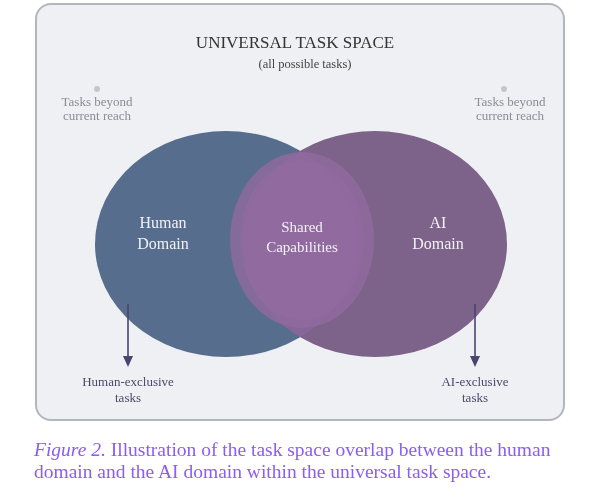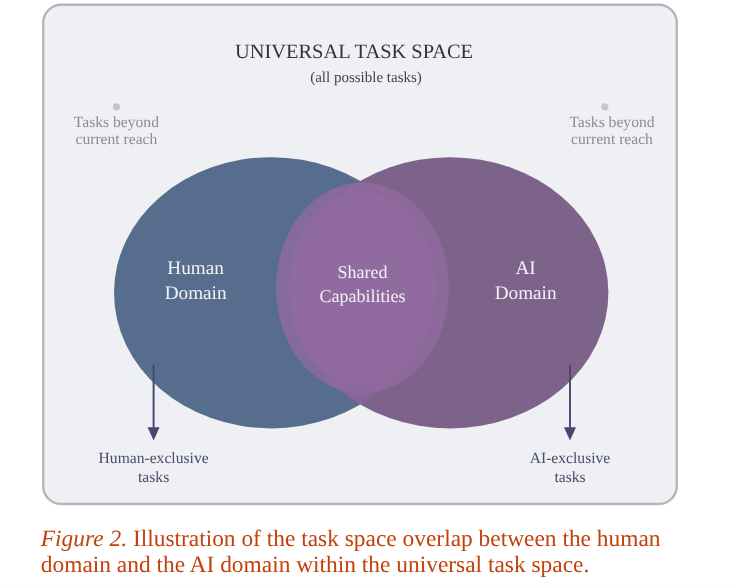--- a/index.html
+++ b/index.html
@@ -1,19 +1,19 @@
 <!DOCTYPE html>
 <html><head>
 <meta charset="utf-8">
 <style>
   html, body { margin:0; padding:0; background:#ffffff; }
   body { width:616px; height:488px; position:relative; overflow:hidden; font-family:"Liberation Serif","DejaVu Serif",serif; }
   .frame { position:absolute; left:35px; top:3px; width:530px; height:418px; box-sizing:border-box; border:2.5px solid #b3b6bb; border-radius:16px; background:#eef0f3; }
   svg.diagram { position:absolute; left:0; top:0; }
-  .caption { position:absolute; left:34px; top:439px; width:560px; font-size:19.5px; line-height:22px; color:#c2410c; }
+  .caption { position:absolute; left:34px; top:439px; width:560px; font-size:19.5px; line-height:22px; color:#8b5cf6; }
   .caption i { font-style:italic; }
 </style>
 </head>
 <body>
 
 <div class="frame"></div>
 
 <svg class="diagram" width="616" height="488" viewBox="0 0 616 488">
   <text x="295" y="48" text-anchor="middle" font-family="Liberation Serif, serif" font-size="17" fill="#333">UNIVERSAL TASK SPACE</text>
   <text x="305" y="68" text-anchor="middle" font-family="Liberation Serif, serif" font-size="12.5" fill="#444">(all possible tasks)</text>

